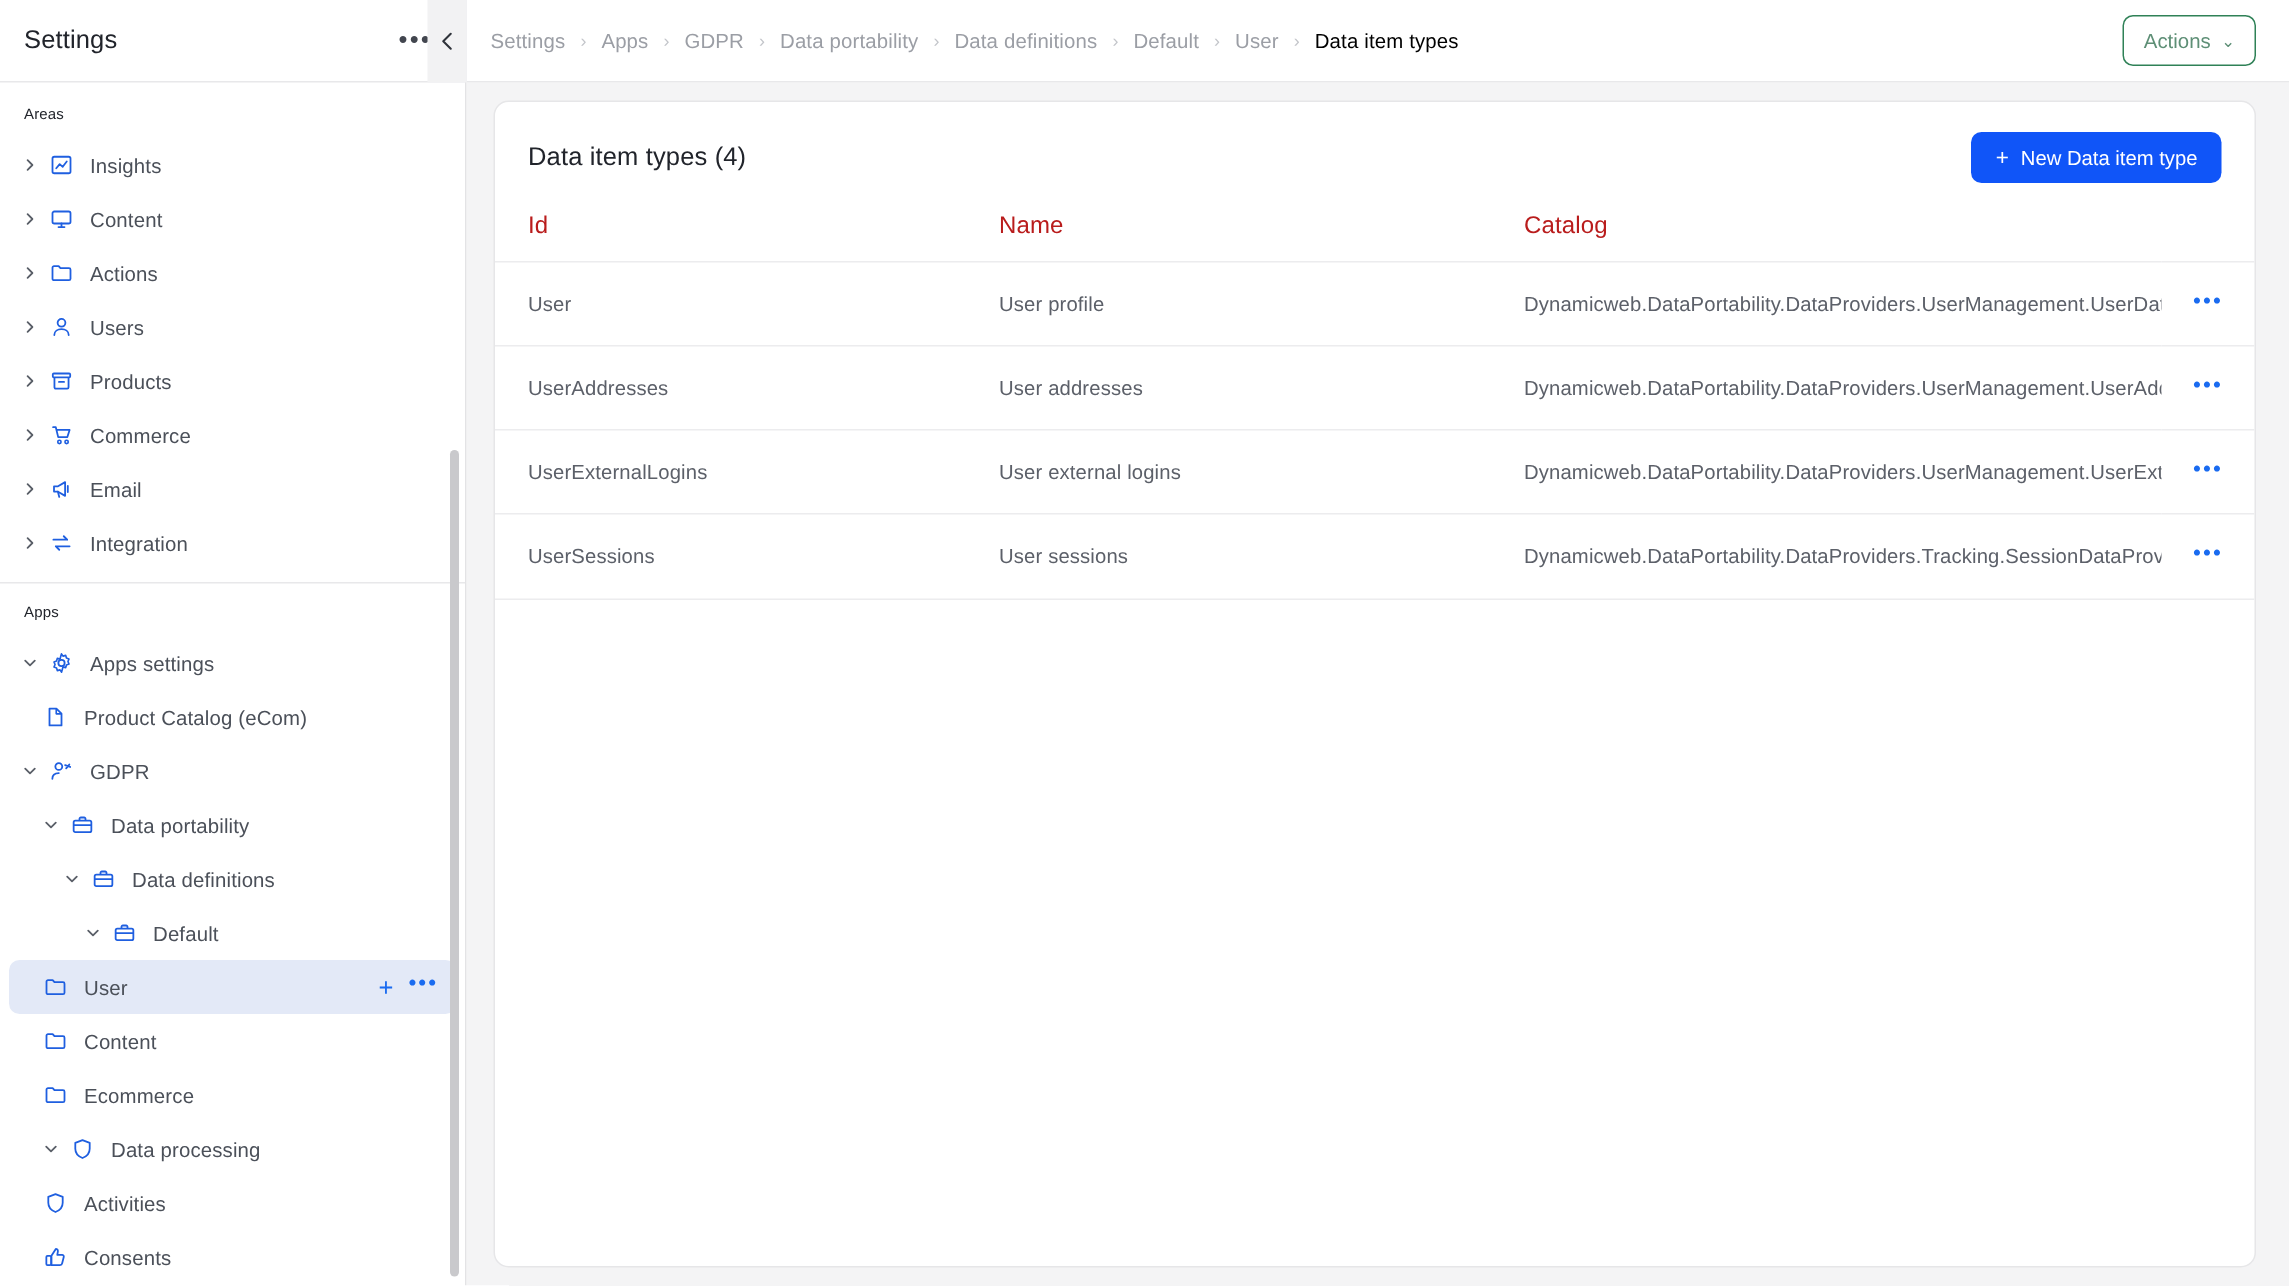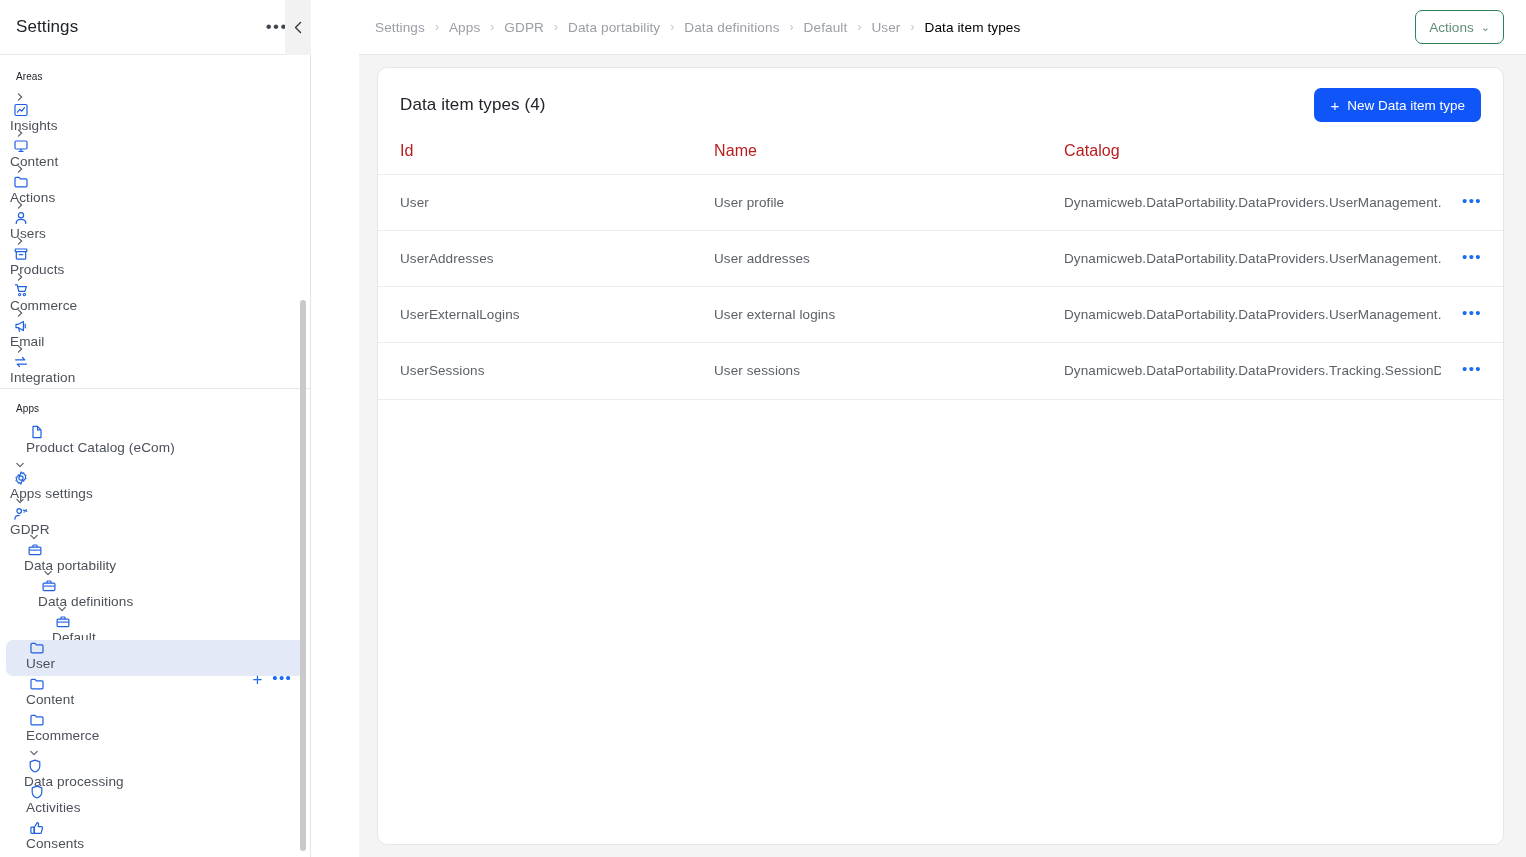--- a/index.html
+++ b/index.html
@@ -3,21 +3,21 @@
 <meta charset="utf-8">
 <style>
   * { box-sizing: border-box; margin: 0; padding: 0; }
   html, body {
     width: 1526px; height: 857px;
     font-family: "Liberation Sans", sans-serif;
     background: #ffffff;
     overflow: hidden;
     -webkit-font-smoothing: antialiased;
   }
-  #app { display: flex; width: 1526px; height: 857px; gap: 48px; }
+  #app { display: flex; width: 1526px; height: 857px; }
 
   
   .sidebar {
     width: 311px; height: 857px;
     background: #ffffff;
     border-right: 1px solid #e3e3e5;
     display: flex; flex-direction: column;
     position: relative;
     flex: 0 0 311px;
   }
@@ -43,29 +43,28 @@
     padding-top: 2px;
   }
   .sec-label {
     font-size: 10px; color: #21242b;
     padding: 14px 0 10px 16px;
     letter-spacing: .1px;
   }
   .sec-divider { height:1px; background:#e8e8ea; margin: 8px 0 0 0; }
 
   .nav-item {
-    display: flex; 
+    display: flex; align-items: center;
     height: 36px;
     margin: 0 6px;
     border-radius: 7px;
     cursor: pointer;
     position: relative;
     font-size: 13.5px;
     color: #4b5059;
-    flex-direction: column;
   }
   .nav-item.selected { background: #e3e9f7; }
   .caret {
     width: 20px; min-width: 20px; display:flex; align-items:center; justify-content:center;
     color: #5a5f68;
   }
   .caret svg { display:block; }
   .nav-icon {
     width: 22px; min-width: 22px; display:flex; align-items:center; justify-content:center;
     color: #1f5fe0; margin-right: 8px;
@@ -289,42 +288,42 @@
             <span class="nav-icon">
               <svg width="16" height="16" viewBox="0 0 16 16" fill="none">
                 <path d="M2.6 5.8h9.2m-2.3-2.3l2.3 2.3" stroke="#1f5fe0" stroke-width="1.2" stroke-linecap="round" stroke-linejoin="round"></path>
                 <path d="M13.4 10.2H4.2m2.3 2.3l-2.3-2.3" stroke="#1f5fe0" stroke-width="1.2" stroke-linecap="round" stroke-linejoin="round"></path>
               </svg>
             </span>
             <span class="nav-label">Integration</span>
           </div>
           <div class="sec-divider"></div>
           <div class="sec-label">Apps</div>
+          <div class="nav-item lvl0">
+            <span class="caret">
+              <svg width="10" height="10" viewBox="0 0 10 10" fill="none">
+                <path d="M1.8 3.4L5 6.6 8.2 3.4" stroke="#5a5f68" stroke-width="1.2" stroke-linecap="round" stroke-linejoin="round"></path>
+              </svg>
+            </span>
+            <span class="nav-icon">
+              <svg width="16" height="16" viewBox="0 0 16 16" fill="none">
+                <circle cx="8" cy="8" r="2.1" stroke="#1f5fe0" stroke-width="1.2"></circle>
+                <path d="M8 1.9l1 1.5 1.8-.5.5 1.8 1.7.6-.7 1.7.7 1.7-1.7.6-.5 1.8-1.8-.5L8 14.1l-1-1.5-1.8.5-.5-1.8-1.7-.6.7-1.7-.7-1.7 1.7-.6.5-1.8 1.8.5L8 1.9z" stroke="#1f5fe0" stroke-width="1.1" stroke-linejoin="round"></path>
+              </svg>
+            </span>
+            <span class="nav-label">Apps settings</span>
+          </div>
           <div class="nav-item lvl1 noCaret">
             <span class="nav-icon">
               <svg width="16" height="16" viewBox="0 0 16 16" fill="none">
                 <path d="M4 2.4h4.6L12 5.8v7.8H4V2.4z" stroke="#1f5fe0" stroke-width="1.2" stroke-linejoin="round"></path>
                 <path d="M8.5 2.6v3.3H11.8" stroke="#1f5fe0" stroke-width="1.1" stroke-linejoin="round"></path>
               </svg>
             </span>
             <span class="nav-label">Product Catalog (eCom)</span>
-          </div>
-          <div class="nav-item lvl0">
-            <span class="caret">
-              <svg width="10" height="10" viewBox="0 0 10 10" fill="none">
-                <path d="M1.8 3.4L5 6.6 8.2 3.4" stroke="#5a5f68" stroke-width="1.2" stroke-linecap="round" stroke-linejoin="round"></path>
-              </svg>
-            </span>
-            <span class="nav-icon">
-              <svg width="16" height="16" viewBox="0 0 16 16" fill="none">
-                <circle cx="8" cy="8" r="2.1" stroke="#1f5fe0" stroke-width="1.2"></circle>
-                <path d="M8 1.9l1 1.5 1.8-.5.5 1.8 1.7.6-.7 1.7.7 1.7-1.7.6-.5 1.8-1.8-.5L8 14.1l-1-1.5-1.8.5-.5-1.8-1.7-.6.7-1.7-.7-1.7 1.7-.6.5-1.8 1.8.5L8 1.9z" stroke="#1f5fe0" stroke-width="1.1" stroke-linejoin="round"></path>
-              </svg>
-            </span>
-            <span class="nav-label">Apps settings</span>
           </div>
           <div class="nav-item lvl0">
             <span class="caret">
               <svg width="10" height="10" viewBox="0 0 10 10" fill="none">
                 <path d="M1.8 3.4L5 6.6 8.2 3.4" stroke="#5a5f68" stroke-width="1.2" stroke-linecap="round" stroke-linejoin="round"></path>
               </svg>
             </span>
             <span class="nav-icon">
               <svg width="16" height="16" viewBox="0 0 16 16" fill="none">
                 <circle cx="6.2" cy="5" r="2.3" stroke="#1f5fe0" stroke-width="1.2"></circle>

